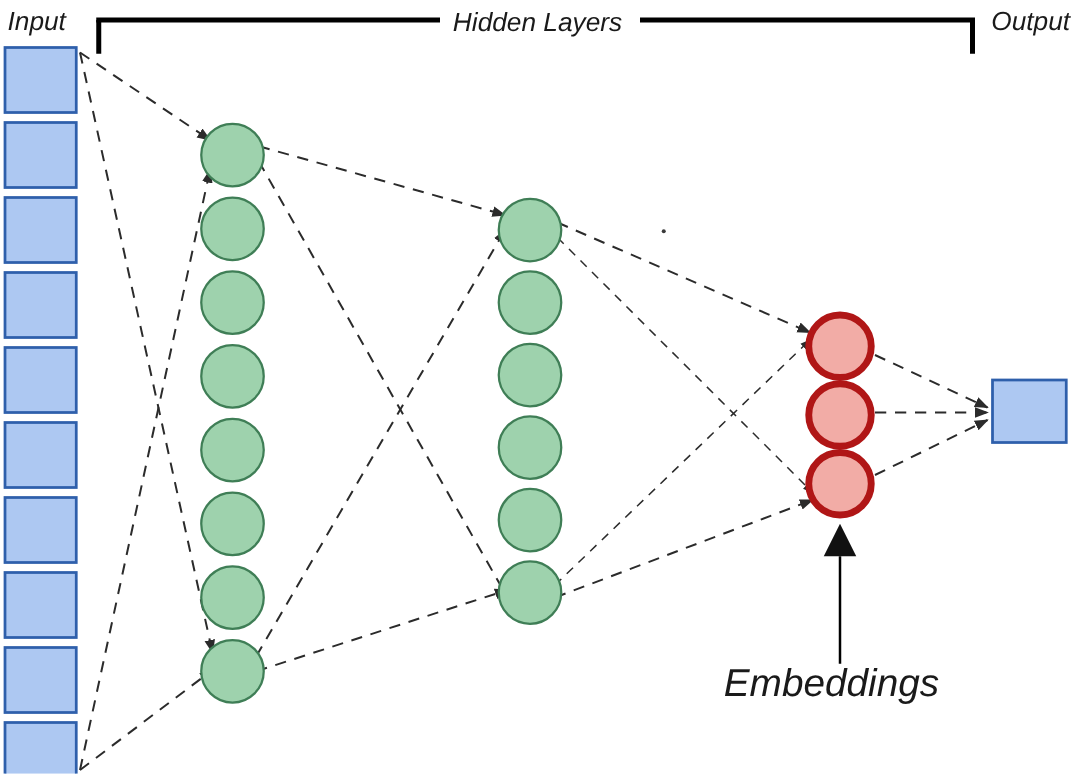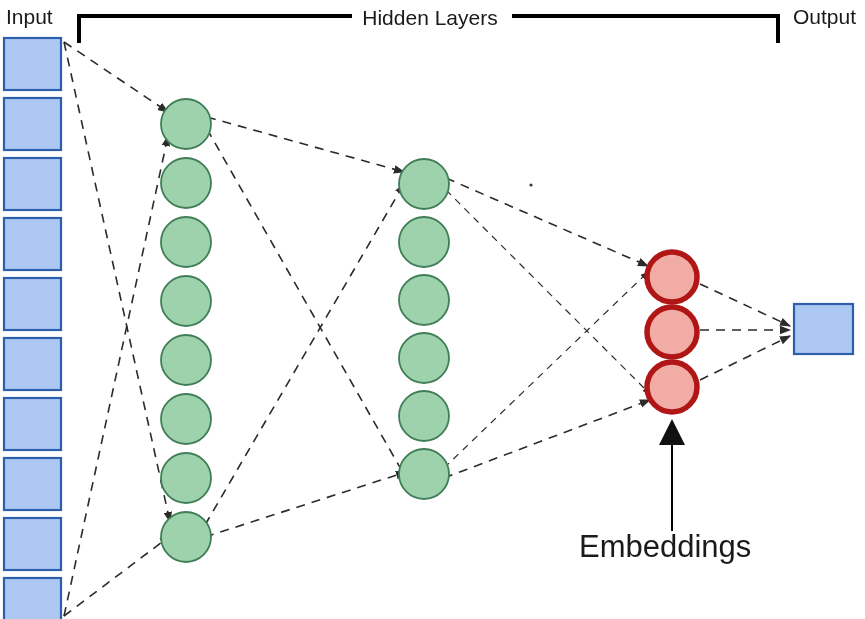--- a/index.html
+++ b/index.html
@@ -9,20 +9,21 @@
   }
   body {
     font-family: "Liberation Sans", sans-serif;
   }
   #canvas {
     position: relative;
     width: 865px;
     height: 619px;
     background: #ffffff;
     overflow: hidden;
+    font-style: italic;
   }
   #diagram {
     position: absolute;
     left: 0;
     top: 0;
     width: 865px;
     height: 619px;
   }
   .lbl {
     font-family: "Liberation Sans", sans-serif;

